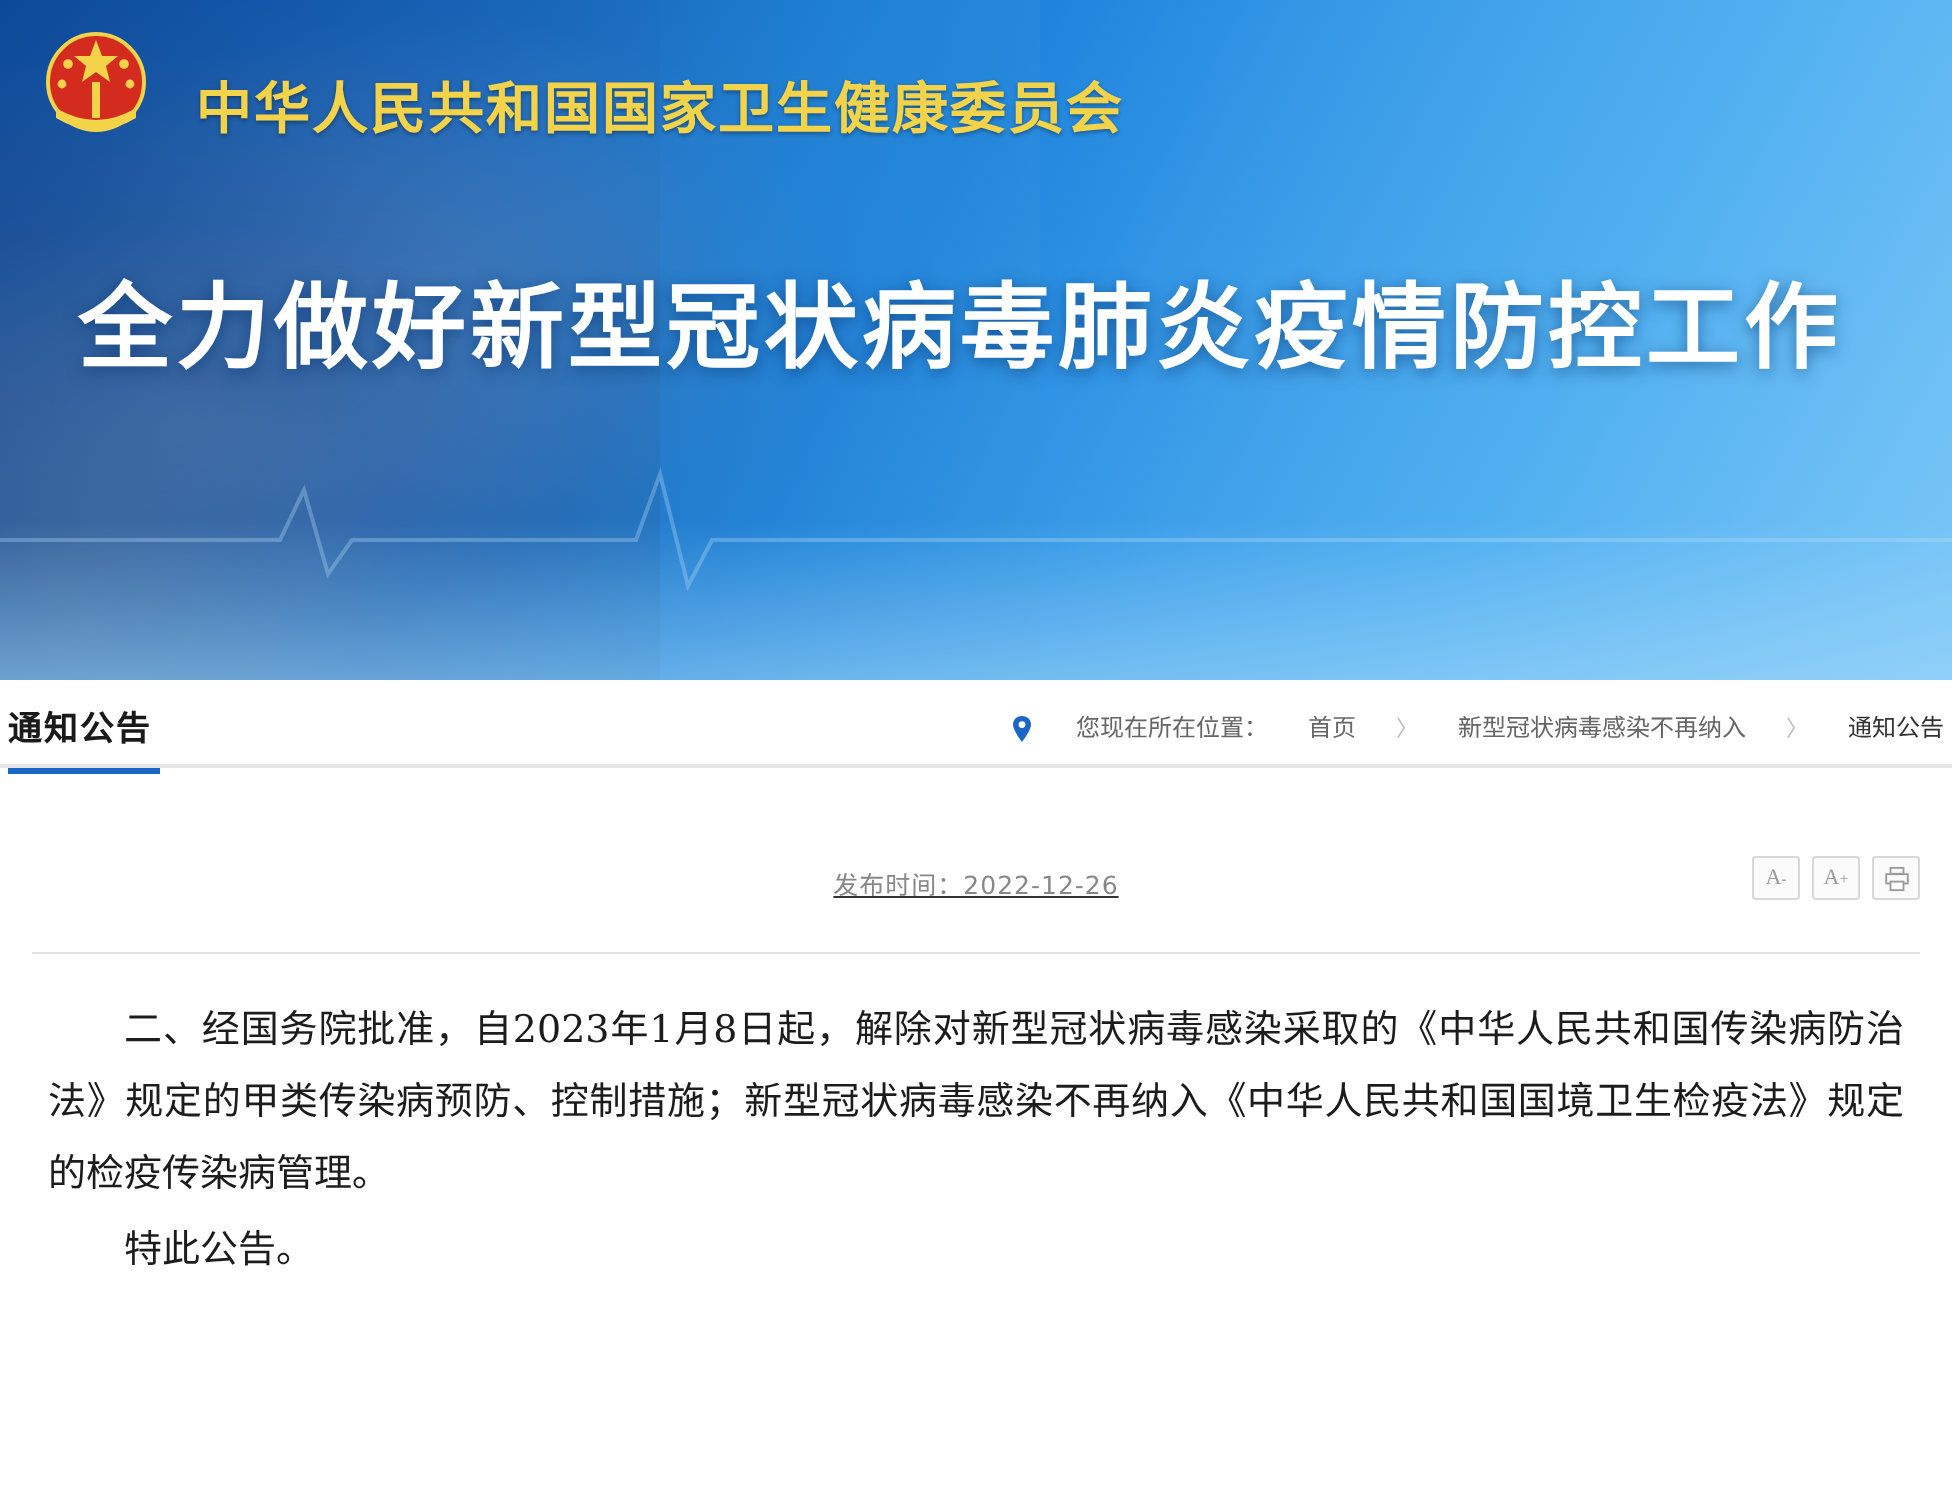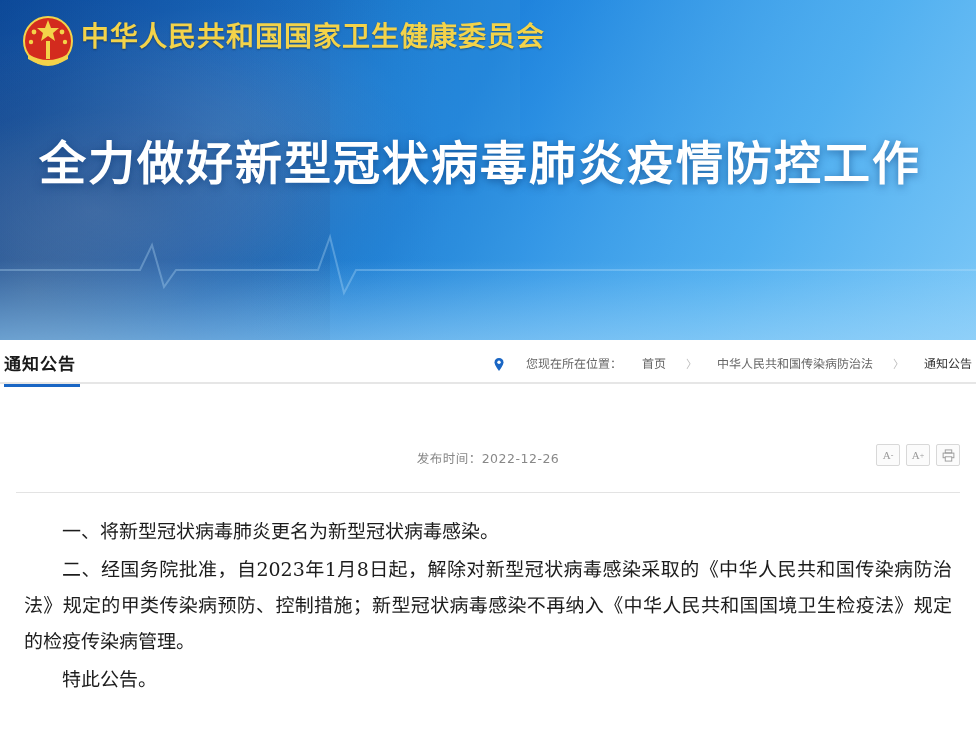--- a/index.html
+++ b/index.html
@@ -69,22 +69,22 @@
     height: 80px;
     background: linear-gradient(0deg, rgba(160,215,250,0.55) 0%, rgba(160,215,250,0) 100%);
   }
 
   
   .emblem-row {
     position: absolute;
     left: 18px;
     top: 14px;
     display: flex;
-    align-items: flex-start;
-    gap: 3px;
+    align-items: flex-end;
+    gap: 20px;
     z-index: 5;
   }
   .emblem {
     width: 60px;
     height: 58px;
     position: relative;
     flex: 0 0 auto;
   }
   .org-names {
     display: flex;
@@ -196,22 +196,23 @@
     text-align: center;
     font-family: "DejaVu Sans", sans-serif;
     font-size: 25px;
     font-weight: bold;
     color: #1a66c4;
     letter-spacing: 3px;
     padding-top: 8px;
   }
   .meta-row {
     position: relative;
-    margin-top: 38px;
+    margin-top: 22px;
     height: 34px;
+    text-decoration: underline;
   }
   .pubtime {
     text-align: center;
     font-family: "DejaVu Sans", sans-serif;
     font-size: 12.5px;
     color: #888;
     letter-spacing: 0.5px;
     padding-top: 4px;
   }
   .tools {
@@ -303,21 +304,21 @@
   <div class="breadcrumb">
     <span class="loc-icon">
       <svg viewBox="0 0 10 13" width="10" height="13">
         <path d="M5 0 C2.3 0 0.5 1.9 0.5 4.3 C0.5 7.3 5 13 5 13 C5 13 9.5 7.3 9.5 4.3 C9.5 1.9 7.7 0 5 0 Z" fill="#1a66c4"></path>
         <circle cx="5" cy="4.3" r="1.7" fill="#ffffff"></circle>
       </svg>
     </span>
     <span>您现在所在位置：</span>
     <a href="#">首页</a>
     <span class="sep">〉</span>
-    <a href="#">中华人民共和国传染病防治法</a>
+    <a href="#">新型冠状病毒感染不再纳入</a>
     <span class="sep">〉</span>
     <span class="current">通知公告</span>
   </div>
 </div>
 
 <div class="article">
 
   <div class="meta-row">
     <div class="pubtime">发布时间：2022-12-26</div>
     <div class="tools">
@@ -336,17 +337,16 @@
           <rect x="3.5" y="8.4" width="7" height="4.6" fill="#ffffff" stroke="#9a9a9a" stroke-width="1"></rect>
         </svg>
       </div>
     </div>
   </div>
 
   <div class="divider"></div>
 
 
   <div class="body-text">
-    <p>一、将新型冠状病毒肺炎更名为新型冠状病毒感染。</p>
     <p>二、经国务院批准，自2023年1月8日起，解除对新型冠状病毒感染采取的《中华人民共和国传染病防治法》规定的甲类传染病预防、控制措施；新型冠状病毒感染不再纳入《中华人民共和国国境卫生检疫法》规定的检疫传染病管理。</p>
     <p>特此公告。</p>
   </div>
 </div>
 
 </body></html>

